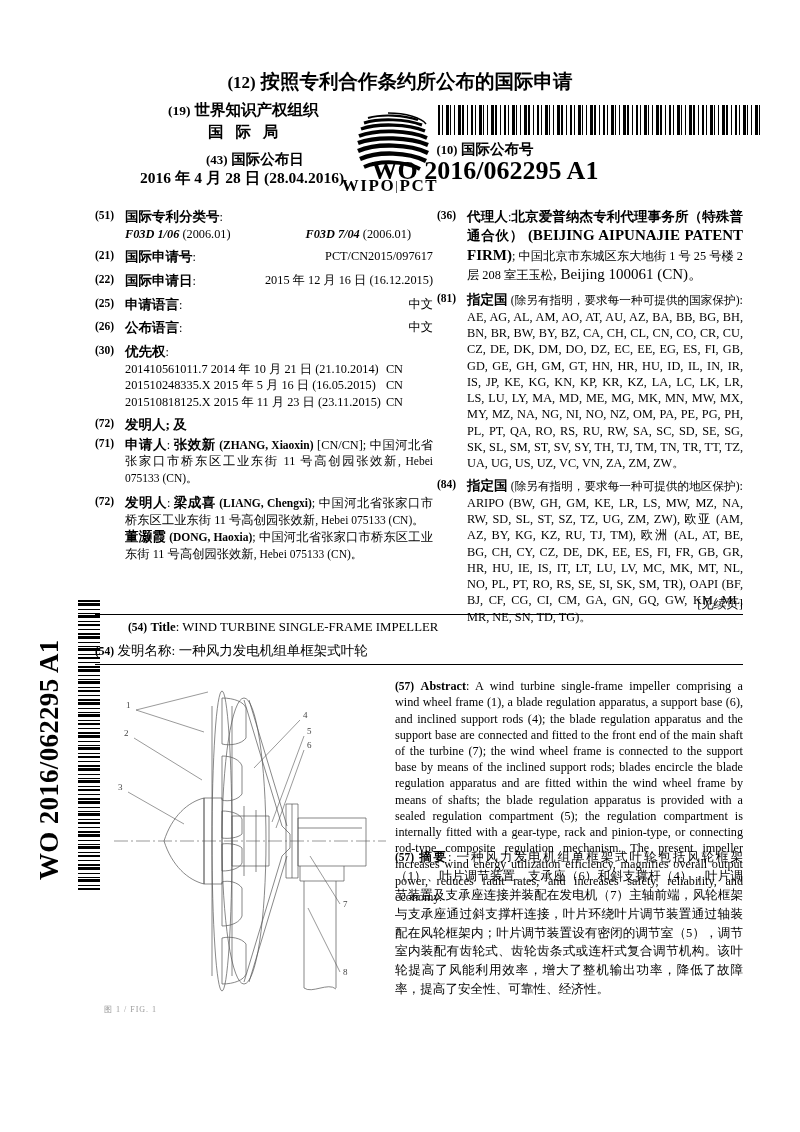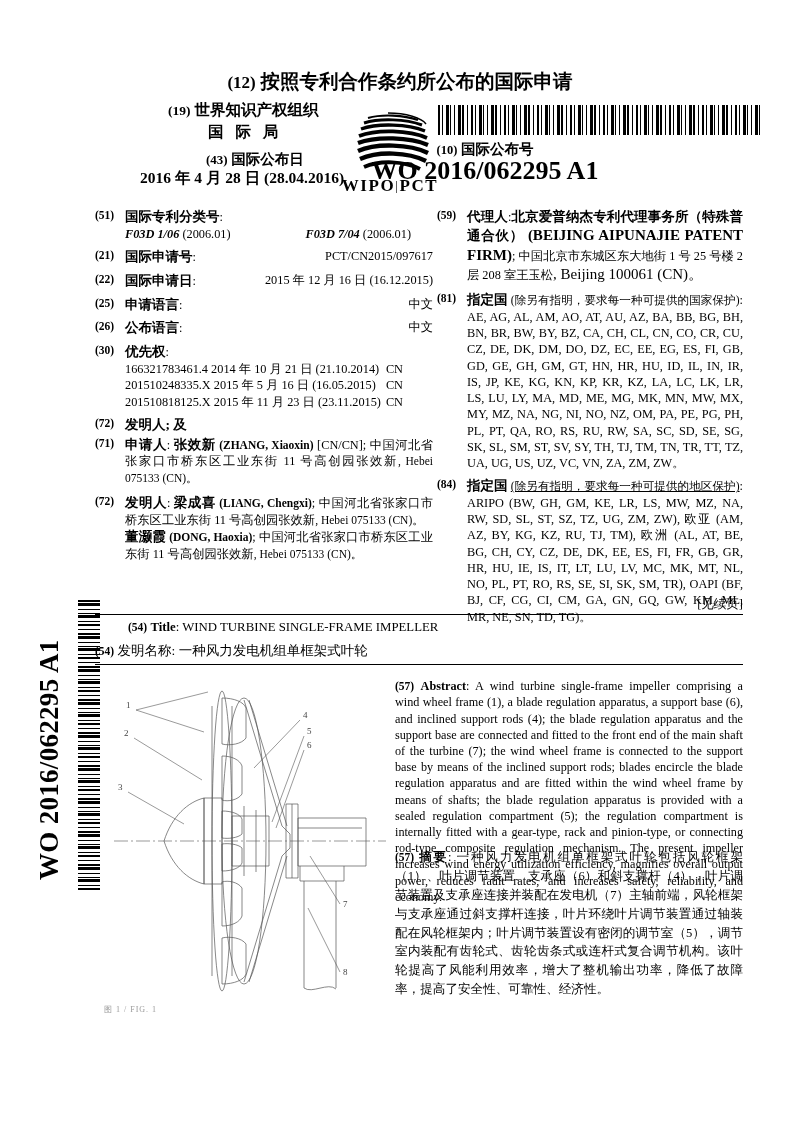--- a/index.html
+++ b/index.html
@@ -222,21 +222,21 @@
           <span>中文</span>
         </div>
       </div>
     </div>
 
     <div class="fld">
       <div class="code">(30)</div>
       <div class="body">
         <div><span class="lbl">优先权</span><span>:</span></div>
         <div class="row" style="padding-right:30px;">
-          <span><span>166321783461.4</span> <span>2014 年 10 月 21 日  (21.10.2014)</span></span>
+          <span><span>201410561011.7</span> <span>2014 年 10 月 21 日  (21.10.2014)</span></span>
           <span class="pricode">CN</span>
         </div>
         <div class="row" style="padding-right:30px;align-items:center;">
           <span><span>201510248335.X</span> <span>2015 年 5 月 16 日  (16.05.2015)</span></span>
           <span class="pricode">CN</span>
         </div>
         <div class="row" style="padding-right:30px;">
           <span><span>201510818125.X</span> <span>2015 年 11 月 23 日  (23.11.2015)</span></span>
           <span class="pricode">CN</span>
         </div>
@@ -267,41 +267,41 @@
         <span class="lbl">董灏霞</span>
         <span style="font-weight:bold;font-size:11.5px;">(DONG, Haoxia)</span><span>; 中国河北省张家口市桥东区工业东街 11 号高创园张效新</span><span style="font-size:11.5px;">, Hebei 075133 (CN)。</span>
       </div>
     </div>
 
   </div>
 
   <div class="bib" id="bib-right">
 
     <div class="fld">
-      <div class="code">(59)</div>
+      <div class="code">(36)</div>
       <div class="body just">
         <span class="lbl">代理人</span><span>:</span><span class="lbl">北京爱普纳杰专利代理事务所（特殊普通合伙）</span>
         <span style="font-weight:bold;font-size:15px;">(BEIJING AIPUNAJIE PATENT FIRM)</span><span>; 中国北京市东城区东大地街 1 号 25 号楼 2 层 208 室王玉松</span><span style="font-size:15px;">, Beijing 100061 (CN)。</span>
       </div>
     </div>
 
     <div class="fld" style="margin-top:6px;">
       <div class="code">(81)</div>
       <div class="body just">
         <span class="lbl">指定国</span>
         <span style="font-size:11.6px;">(除另有指明，要求每一种可提供的国家保护)</span><span>:</span>
         <span>AE, AG, AL, AM, AO, AT, AU, AZ, BA, BB, BG, BH, BN, BR, BW, BY, BZ, CA, CH, CL, CN, CO, CR, CU, CZ, DE, DK, DM, DO, DZ, EC, EE, EG, ES, FI, GB, GD, GE, GH, GM, GT, HN, HR, HU, ID, IL, IN, IR, IS, JP, KE, KG, KN, KP, KR, KZ, LA, LC, LK, LR, LS, LU, LY, MA, MD, ME, MG, MK, MN, MW, MX, MY, MZ, NA, NG, NI, NO, NZ, OM, PA, PE, PG, PH, PL, PT, QA, RO, RS, RU, RW, SA, SC, SD, SE, SG, SK, SL, SM, ST, SV, SY, TH, TJ, TM, TN, TR, TT, TZ, UA, UG, US, UZ, VC, VN, ZA, ZM, ZW。</span>
       </div>
     </div>
 
     <div class="fld" style="margin-top:6px;">
       <div class="code">(84)</div>
       <div class="body just">
         <span class="lbl">指定国</span>
-        <span style="font-size:11.6px;text-decoration:underline;">(除另有指明，要求每一种可提供的地区保护)</span><span>:</span>
+        <span style="font-size:11.6px;">(除另有指明，要求每一种可提供的地区保护)</span><span>:</span>
         <span>ARIPO (BW, GH, GM, KE, LR, LS, MW, MZ, NA, RW, SD, SL, ST, SZ, TZ, UG, ZM, ZW), </span><span>欧亚</span><span> (AM, AZ, BY, KG, KZ, RU, TJ, TM), </span><span>欧洲</span><span> (AL, AT, BE, BG, CH, CY, CZ, DE, DK, EE, ES, FI, FR, GB, GR, HR, HU, IE, IS, IT, LT, LU, LV, MC, MK, MT, NL, NO, PL, PT, RO, RS, SE, SI, SK, SM, TR), OAPI (BF, BJ, CF, CG, CI, CM, GA, GN, GQ, GW, KM, ML, MR, NE, SN, TD, TG)。</span>
       </div>
     </div>
 
   </div>
 
   <div id="continued">[见续页]</div>
 
   <div class="hrule" id="rule-top"></div>
   <div class="hrule" id="rule-mid"></div>

